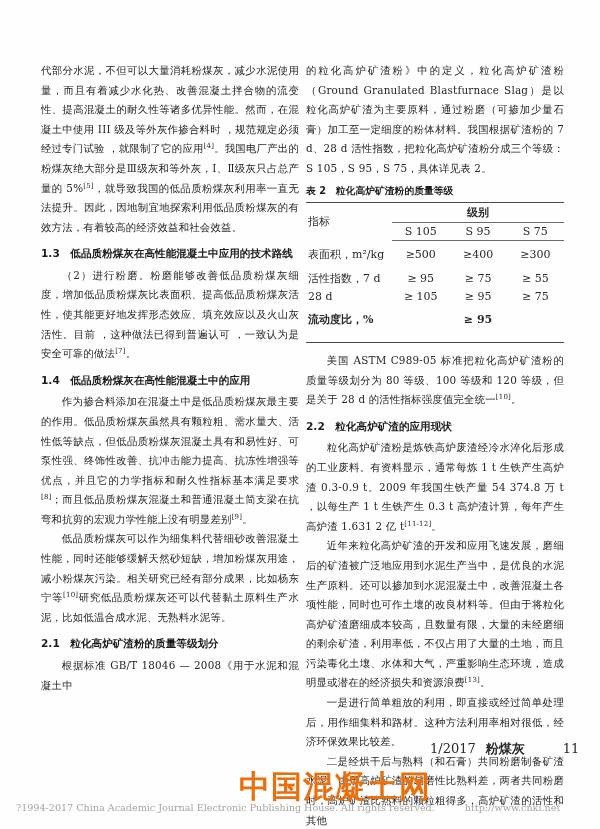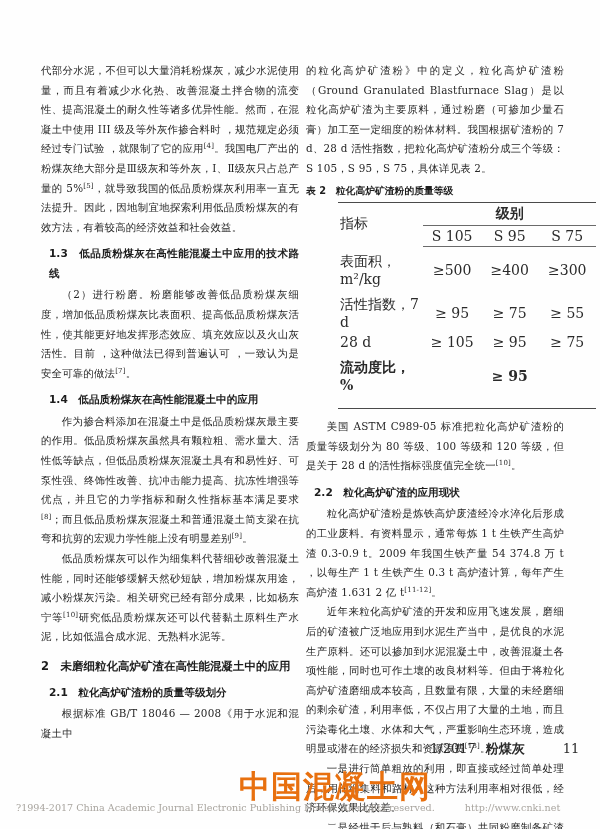--- a/index.html
+++ b/index.html
@@ -16,34 +16,33 @@
     margin:0;font-size:10.4px;line-height:19.6px;
     text-align:justify;letter-spacing:0.2px;
   }
   p.indent{text-indent:2em;}
   sup{font-size:7px;line-height:0;}
   h2.sec{
     margin:9px 0 4px 0;font-size:11.5px;line-height:20px;
     font-family:"DejaVu Sans","Liberation Sans",sans-serif;font-weight:bold;color:#1d1d1d;
   }
   h3.sub{
-    margin:7px 0 2px 8px;font-size:10.6px;line-height:19.5px;
+    margin:7px 0 2px 0;font-size:10.6px;line-height:19.5px;
     font-family:"DejaVu Sans","Liberation Sans",sans-serif;font-weight:bold;color:#1d1d1d;
     text-align:justify;
   }
   h3.hang{padding-left:2.4em;text-indent:-2.4em;}
   .tbl-caption{
     margin:6px 0 4px 0;text-align:left;font-size:9.8px;font-weight:bold;
     font-family:"DejaVu Sans","Liberation Sans",sans-serif;color:#1d1d1d;
   }
   table.grade{
-    width:100%;border-collapse:collapse;font-size:14px;color:#2a2a2a;
+    width:100%;border-collapse:collapse;font-size:11px;color:#2a2a2a;
     border-top:1.6px solid #4a4a4a;border-bottom:1.6px solid #4a4a4a;
     margin-bottom:8px;
-    margin-left:32px;
   }
   table.grade td{padding:2px 2px;}
   td.lab{text-align:left;padding-left:4px;width:88px;}
   td.c{text-align:center;width:56px;}
   td.grp{text-align:center;border-bottom:0.8px solid #6a6a6a;font-weight:bold;}
   tr.hdr-split td{border-bottom:0.8px solid #6a6a6a;}
   tr.sp-top td{padding-top:7px;}
   tr.sp-bot td{padding-bottom:15px;font-weight:bold;}
   td.lab-28{padding-right:48px;}
   .watermark{
@@ -72,21 +71,20 @@
 
 <div class="page">
 
   <div class="col col-left">
     <p class="body rich">代部分水泥，不但可以大量消耗粉煤灰，减少水泥使用量，而且有着减少水化热、改善混凝土拌合物的流变性、提高混凝土的耐久性等诸多优异性能。然而，在混凝土中使用 III 级及等外灰作掺合料时 ，规范规定必须经过专门试验 ，就限制了它的应用<sup>[4]</sup>。我国电厂产出的粉煤灰绝大部分是Ⅲ级灰和等外灰，Ⅰ、Ⅱ级灰只占总产量的 5%<sup>[5]</sup>，就导致我国的低品质粉煤灰利用率一直无法提升。因此，因地制宜地探索利用低品质粉煤灰的有效方法，有着较高的经济效益和社会效益。</p>
     <h3 class="sub">1.3　低品质粉煤灰在高性能混凝土中应用的技术路线</h3>
     <p class="body rich indent">（2）进行粉磨。粉磨能够改善低品质粉煤灰细度，增加低品质粉煤灰比表面积、提高低品质粉煤灰活性，使其能更好地发挥形态效应、填充效应以及火山灰活性。目前 ，这种做法已得到普遍认可 ，一致认为是安全可靠的做法<sup>[7]</sup>。</p>
     <h3 class="sub">1.4　低品质粉煤灰在高性能混凝土中的应用</h3>
     <p class="body rich indent">作为掺合料添加在混凝土中是低品质粉煤灰最主要的作用。低品质粉煤灰虽然具有颗粒粗、需水量大、活性低等缺点，但低品质粉煤灰混凝土具有和易性好、可泵性强、终饰性改善、抗冲击能力提高、抗冻性增强等优点，并且它的力学指标和耐久性指标基本满足要求<sup>[8]</sup>；而且低品质粉煤灰混凝土和普通混凝土简支梁在抗弯和抗剪的宏观力学性能上没有明显差别<sup>[9]</sup>。</p>
     <p class="body rich indent">低品质粉煤灰可以作为细集料代替细砂改善混凝土性能，同时还能够缓解天然砂短缺，增加粉煤灰用途，减小粉煤灰污染。相关研究已经有部分成果，比如杨东宁等<sup>[10]</sup>研究低品质粉煤灰还可以代替黏土原料生产水泥，比如低温合成水泥、无熟料水泥等。</p>
-    <h2 class="sec">2　未磨细粒化高炉矿渣在高性能混凝土中的应用</h2>
     <h3 class="sub">2.1　粒化高炉矿渣粉的质量等级划分</h3>
     <p class="body indent">根据标准 GB/T 18046 — 2008《用于水泥和混凝土中</p>
   </div>
 
   <div class="col col-right">
     <p class="body">的粒化高炉矿渣粉》中的定义，粒化高炉矿渣粉（Ground Granulated Blastfurnace Slag）是以粒化高炉矿渣为主要原料，通过粉磨（可掺加少量石膏）加工至一定细度的粉体材料。我国根据矿渣粉的 7 d、28 d 活性指数，把粒化高炉矿渣粉分成三个等级：S 105，S 95，S 75，具体详见表 2。</p>
 
     <div class="tbl-caption">表 2　粒化高炉矿渣粉的质量等级</div>
 
     <table class="grade">

